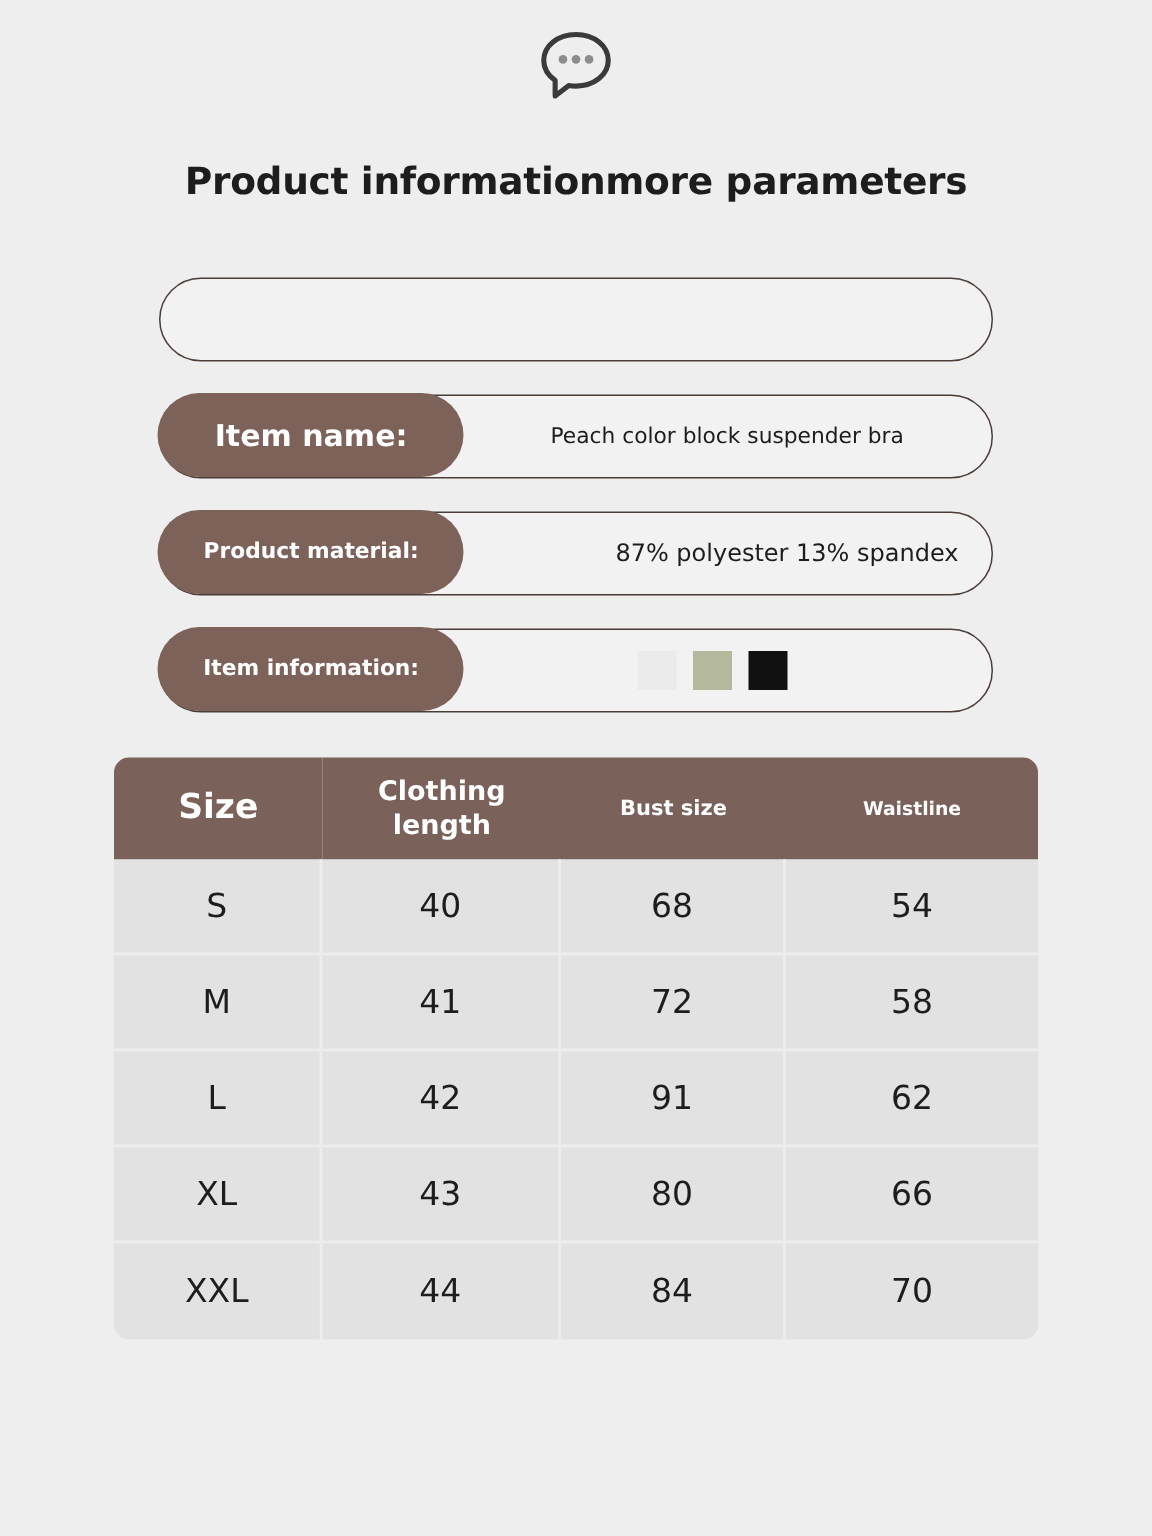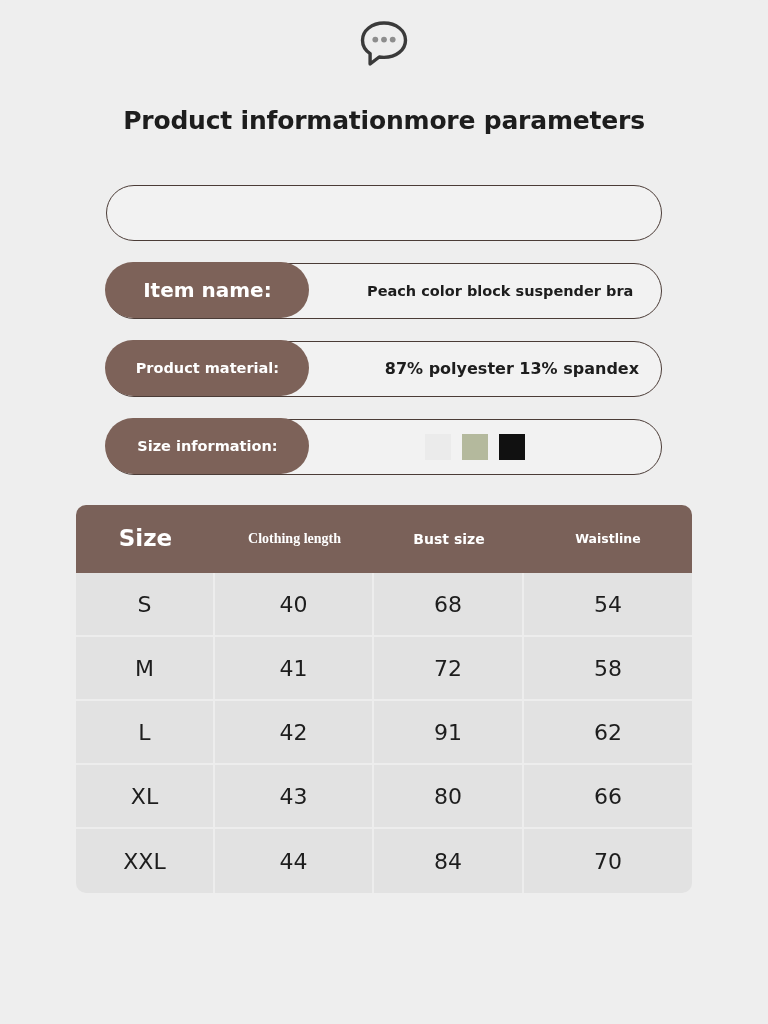--- a/index.html
+++ b/index.html
@@ -85,21 +85,21 @@
   .info-label.lbl-md  { font-size: 14.5px; }
   .info-label.lbl-sm  { font-size: 14.5px; }
 
   .info-value {
     margin-left: 204px;
     flex: 1;
     height: 100%;
     display: flex;
     align-items: center;
     font-size: 14.5px;
-    font-weight: 700;
+    font-weight: 400;
     color: #1d1d1d;
     line-height: 1.25;
     padding-right: 22px;
   }
   .info-value.v-left   { justify-content: flex-start; padding-left: 56px; }
   .info-value.v-right  { justify-content: flex-end; font-size: 16px; }
   .info-value.v-center { justify-content: center; }
 
   
   .swatches {
@@ -127,21 +127,21 @@
     height: 68px;
     vertical-align: middle;
     text-align: center;
     line-height: 1.3;
     padding: 4px 4px;
   }
   .size-table thead th:first-child { border-top-left-radius: 10px; }
   .size-table thead th:last-child  { border-top-right-radius: 10px; }
 
   .th-size      { font-size: 23px; width: 139px; }
-  .th-clothing  { font-size: 14px; width: 159px; font-family: Liberation Serif, serif; }
+  .th-clothing  { font-size: 18px; width: 159px; }
   .th-bust      { font-size: 14px; width: 150px; }
   .th-waistline { font-size: 12.5px; width: 168px; }
 
   .size-table tbody td {
     background: #e2e2e2;
     border-right: 2px solid #ededed;
     border-bottom: 2px solid #ededed;
     height: 64px;
     text-align: center;
     vertical-align: middle;
@@ -182,21 +182,21 @@
       <div class="info-label lbl-lg">Item name:</div>
       <div class="info-value v-left">Peach color block suspender bra</div>
     </div>
 
     <div class="info-row">
       <div class="info-label lbl-md">Product material:</div>
       <div class="info-value v-right">87% polyester 13% spandex</div>
     </div>
 
     <div class="info-row">
-      <div class="info-label lbl-sm">Size information:</div>
+      <div class="info-label lbl-sm">Item information:</div>
       <div class="info-value v-center">
         <div class="swatches">
           <span class="swatch" style="background: rgb(235, 235, 235);"></span>
           <span class="swatch" style="background: rgb(180, 185, 157);"></span>
           <span class="swatch" style="background: rgb(17, 17, 17);"></span>
         </div>
       </div>
     </div>
 
   </div>

